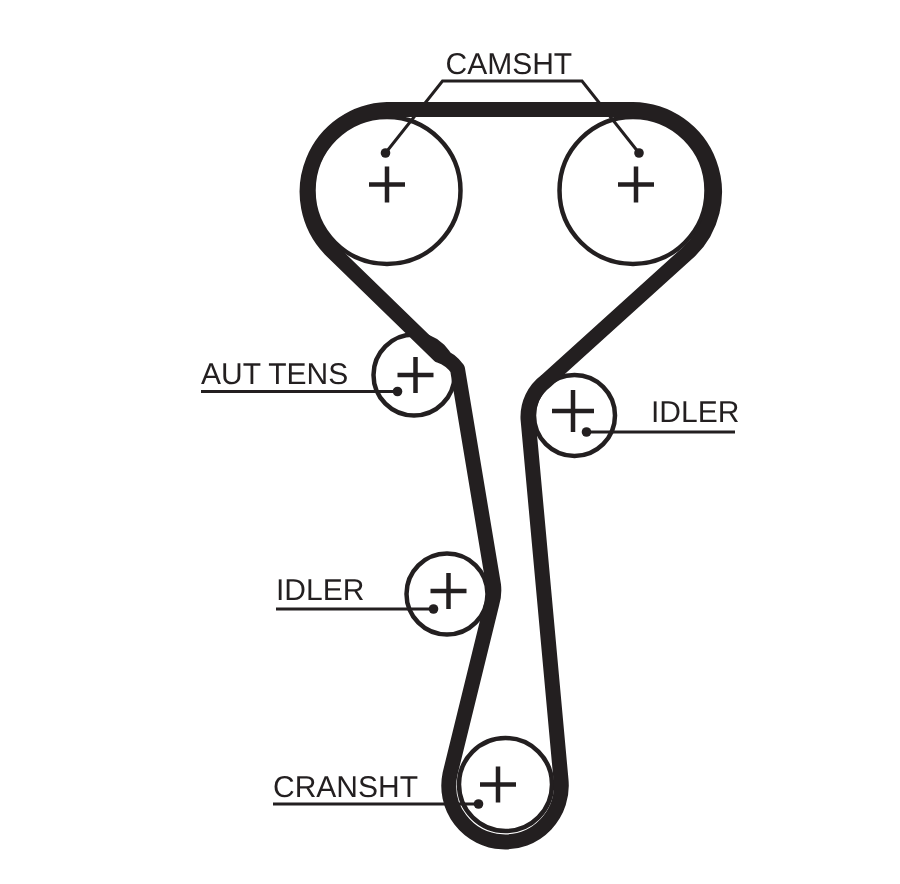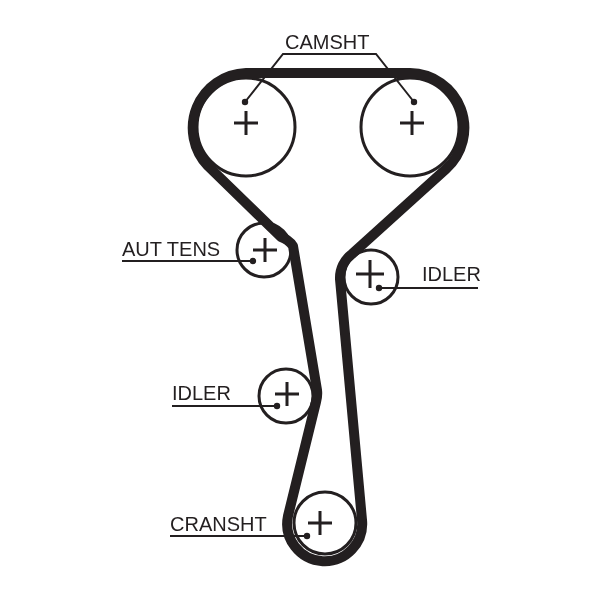--- a/index.html
+++ b/index.html
@@ -14,20 +14,21 @@
     width: 600px;
     height: 589px;
     background: var(--bg-color);
     font-family: "Liberation Sans", sans-serif;
     overflow: hidden;
   }
   .diagram-wrap {
     width: 490px;
     height: 589px;
     background: var(--bg-color);
+    padding-left: 12px;
   }
   svg { display: block; }
   .pulley {
     fill: #ffffff;
     stroke: var(--line-color);
     stroke-width: 3;
   }
   .plus-mark {
     fill: none;
     stroke: var(--line-color);

